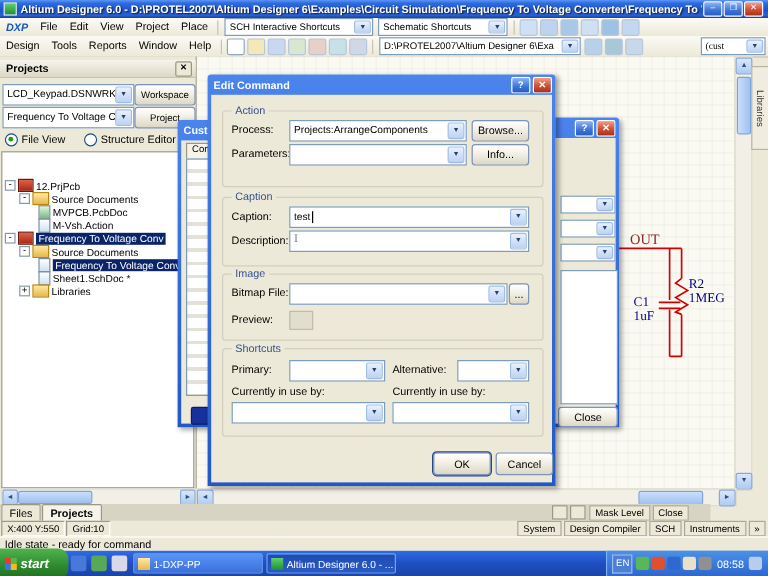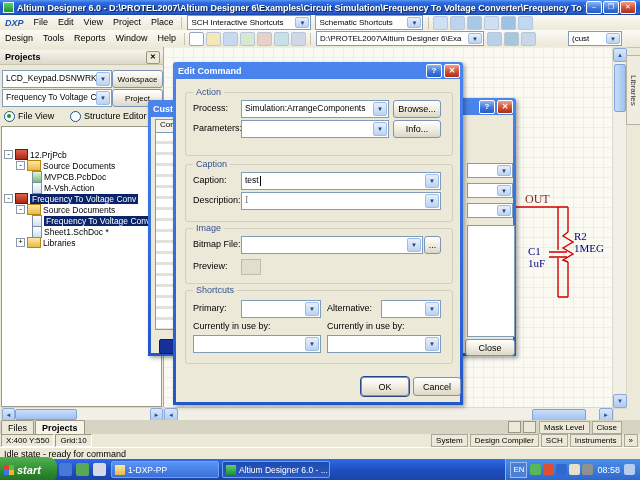--- a/index.html
+++ b/index.html
@@ -65,21 +65,21 @@
   .dbtn{width:14px;height:12px;margin-left:2px;border:1px solid #fff;border-radius:2px;flex:none;
     background:linear-gradient(#8FB4F2,#3C74D8 60%,#2B5CC0);color:#fff;font-size:8px;text-align:center;line-height:11px;}
   .dbtn.close{background:linear-gradient(#F0A088,#D4543A 50%,#A83018);}
   
   .schem{left:163px;top:47px;width:449px;height:360px;background:#FAFAF2;
     background-image:linear-gradient(rgba(0,0,0,.045) 1px,transparent 1px),linear-gradient(90deg,rgba(0,0,0,.045) 1px,transparent 1px);
     background-size:10px 10px;}
   .vtab{left:626px;top:55px;width:13px;height:68px;background:#F0EDE0;border:1px solid #B8B49E;
     writing-mode:vertical-rl;font-size:8px;display:flex;align-items:center;justify-content:center;color:#333;}
   
-  .rowA{left:0;top:420px;width:640px;height:14px;background:#D8D4C4;display:flex;align-items:center;}
+  .rowA{left:0;top:420px;width:592px;height:14px;background:#D8D4C4;display:flex;align-items:center;}
   .btab{height:13px;padding:0 6px;background:#ECE9D8;border:1px solid #9A9784;border-bottom:none;
     display:flex;align-items:center;margin-left:1px;border-radius:2px 2px 0 0;}
   .btab.active{font-weight:bold;background:#F6F4EA;}
   .sicon{width:11px;height:10px;border:1px solid #9A9784;background:#ECE9D8;margin:0 1px;}
   .rowB{left:0;top:434px;width:640px;height:13px;background:#ECE9D8;display:flex;align-items:center;}
   .scell{height:11px;border:1px solid;border-color:#9D9A84 #FFF #FFF #9D9A84;padding:0 4px;display:flex;align-items:center;margin-left:1px;font-size:8px;}
   .pbtn{height:11px;border:1px solid #ACA899;background:#ECE9D8;padding:0 4px;display:flex;align-items:center;margin-left:2px;font-size:8px;}
   .rowC{left:0;top:447px;width:640px;height:12px;background:#ECE9D8;border-top:1px solid #FFF;display:flex;align-items:center;}
   
   .taskbar{left:0;top:459px;width:640px;height:21px;background:linear-gradient(#2E6BE8,#1F4FC0 50%,#1A44A8);display:flex;align-items:center;}
@@ -152,21 +152,21 @@
     <span class="tbi" style="background:#C8E0E8;"></span>
     <span class="tbi" style="background:#D0D8E8;"></span>
     <span class="tsep"></span>
     <span class="tb-combo" style="width:148px;">
       <span>D:\PROTEL2007\Altium Designer 6\Exa</span>
       <span class="arr">▼</span>
     </span>
     <span class="tbi" style="background:#B8D0E8;"></span>
     <span class="tbi" style="background:#A8C8D8;"></span>
     <span class="tbi" style="background:#C8D8E8;"></span>
-    <span class="tb-combo" style="width:34px;margin-left:auto;margin-right:18px;">
+    <span class="tb-combo" style="width:34px;margin-left:auto;margin-right:2px;font-family:Liberation Serif, serif;">
       <span>(cust</span>
       <span class="arr">▼</span>
     </span>
   </div>
 
   <div class="abs schem">
     <svg width="449" height="360">
       <text x="362" y="156" font-family="Liberation Serif, serif" font-size="12" fill="#8B2323">OUT</text>
       <path d="M352,160 H405 M405,160 V185 M405,215 V250 M395,160 V203 M395,211 V250 M395,250 H405" stroke="#D00000" stroke-width="1.4" fill="none"></path>
       <polyline points="405,185 400,189 410,195 400,201 410,207 400,213 405,215" stroke="#D00000" stroke-width="1.4" fill="none"></polyline>
@@ -302,21 +302,21 @@
       <span style="margin-left:auto;" class="dbtn">?</span>
       <span class="dbtn close">✕</span>
     </div>
     <div class="dlg-body">
 
       <div class="group" style="left:9px;top:13px;width:266px;height:62px;">
         <span class="glabel">Action</span>
       </div>
       <span class="lbl" style="left:17px;top:24px;">Process:</span>
       <div class="xcombo" style="left:65px;top:21px;width:146px;">
-        <span class="val">Simulation:ArrangeComponents</span>
+        <span class="val">Projects:ArrangeComponents</span>
         <span class="arr">▼</span>
       </div>
       <div class="xbtn" style="left:217px;top:21px;width:46px;height:16px;">Browse...</div>
       <span class="lbl" style="left:17px;top:44px;">Parameters:</span>
       <div class="xcombo" style="left:65px;top:41px;width:146px;">
         <span class="arr">▼</span>
       </div>
       <div class="xbtn" style="left:217px;top:41px;width:46px;height:16px;">Info...</div>
 
       <div class="group" style="left:9px;top:85px;width:266px;height:56px;">

